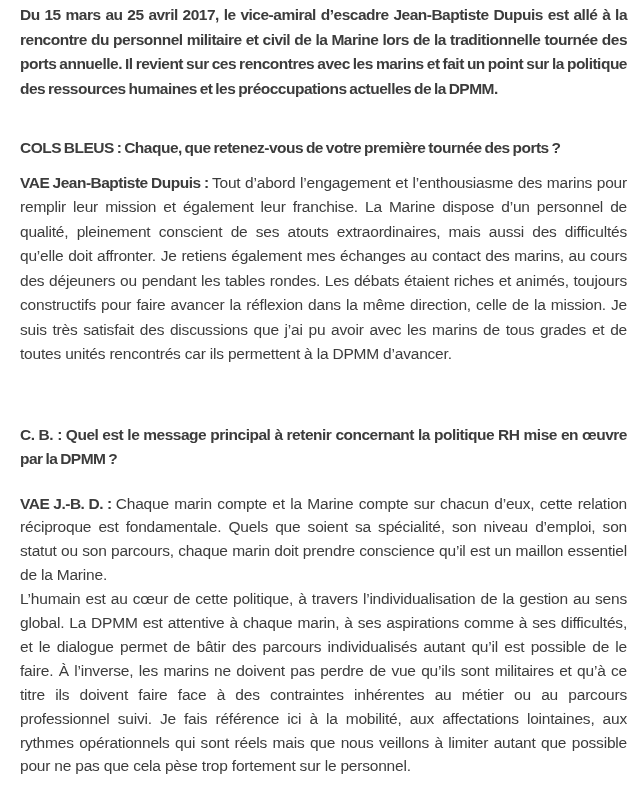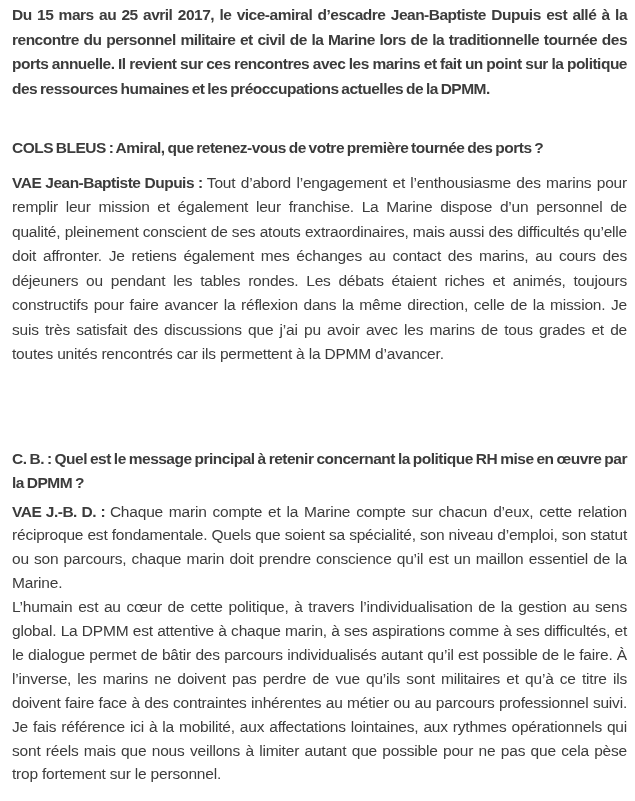--- a/index.html
+++ b/index.html
@@ -7,49 +7,49 @@
       width: 635px;
       height: 801px;
       overflow: hidden;
       background: #ffffff;
       color: #3c3c3c;
       font-family: "Liberation Sans", sans-serif;
       font-size: 15.5px;
       line-height: 24.5px;
     }
     .article {
-      padding: 3px 8px 0 12px;
+      padding: 3px 8px 0 20px;
     }
     .para {
       margin: 0;
       text-align: justify;
       letter-spacing: -0.2px;
     }
     .bold,
     .speaker {
       font-weight: 700;
       letter-spacing: -0.5px;
       word-spacing: -1px;
     }
     .q1 { margin-top: 35px; }
     .a1 { margin-top: 10px; }
-    .q2 { margin-top: 80px; }
-    .a2 { margin-top: 4px; line-height: 23.9px; }
+    .q2 { margin-top: 56px; }
+    .a2 { margin-top: 20px; line-height: 23.9px; }
   </style>
 </head>
 <body>
 
 <main class="article">
 
   <p class="para bold">
     <span>Du 15 mars au 25 avril 2017, le vice-amiral d’escadre Jean-Baptiste Dupuis est allé à la rencontre du personnel militaire et civil de la Marine lors de la traditionnelle tournée des ports annuelle. Il revient sur ces rencontres avec les marins et fait un point sur la politique des ressources humaines et les préoccupations actuelles de la DPMM.</span>
   </p>
 
   <p class="para bold q1">
-    <span>COLS BLEUS : Amiral, que retenez-vous de votre première tournée des ports ?</span>
+    <span>COLS BLEUS : Chaque, que retenez-vous de votre première tournée des ports ?</span>
   </p>
 
   <p class="para a1">
     <strong class="speaker">VAE Jean-Baptiste Dupuis : </strong><span>Tout d’abord l’engagement et l’enthousiasme des marins pour remplir leur mission et également leur franchise. La Marine dispose d’un personnel de qualité, pleinement conscient de ses atouts extraordinaires, mais aussi des difficultés qu’elle doit affronter. Je retiens également mes échanges au contact des marins, au cours des déjeuners ou pendant les tables rondes. Les débats étaient riches et animés, toujours constructifs pour faire avancer la réflexion dans la même direction, celle de la mission. Je suis très satisfait des discussions que j’ai pu avoir avec les marins de tous grades et de toutes unités rencontrés car ils permettent à la DPMM d’avancer.</span>
   </p>
 
   <p class="para bold q2">
     <span>C. B. : Quel est le message principal à retenir concernant la politique RH mise en œuvre par la DPMM ?</span>
   </p>
 

